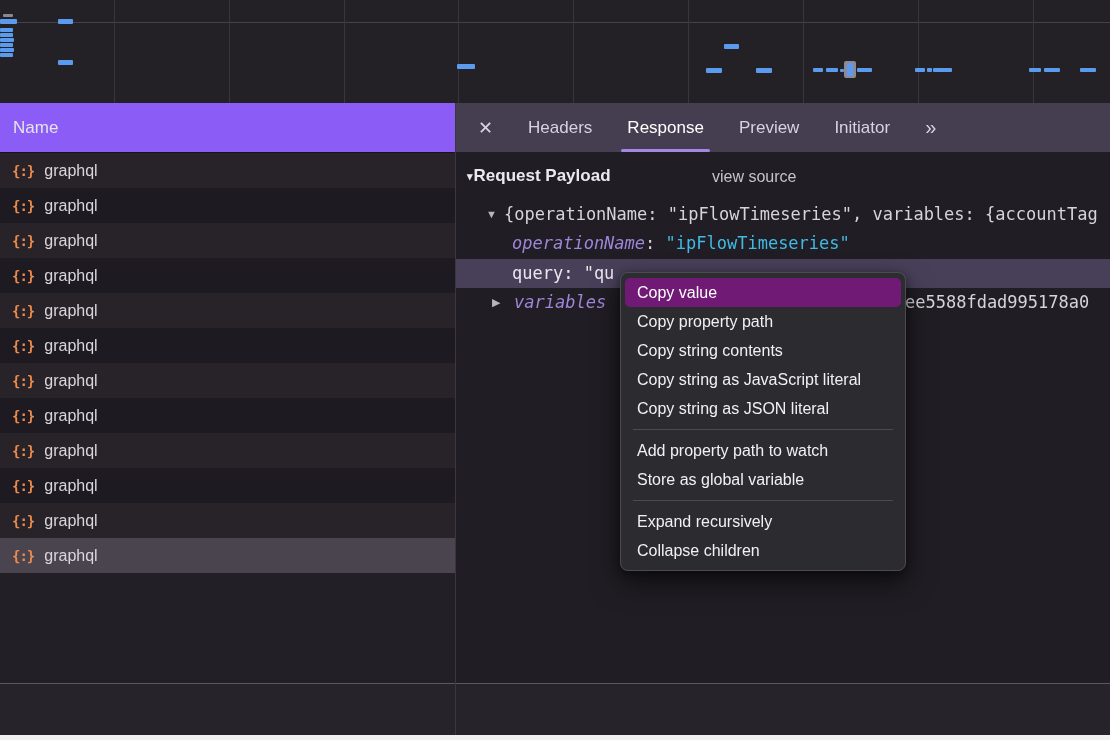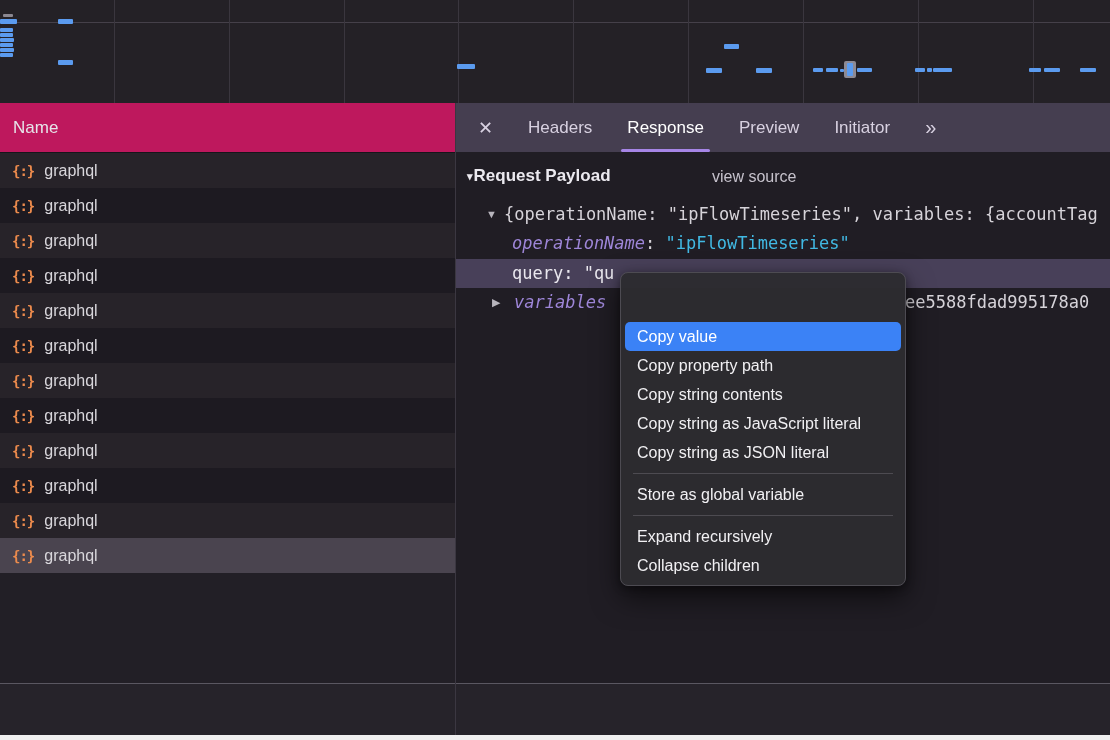--- a/index.html
+++ b/index.html
@@ -12,21 +12,21 @@
   
   #overview{position:absolute;left:0;top:0;width:1110px;height:103px;background:#242126;border-bottom:1px solid #17151a;}
   .vgrid{position:absolute;top:0;bottom:0;width:1px;background:#3a363e;}
   .hline{position:absolute;left:0;right:0;height:1px;background:#454049;}
   .obar{position:absolute;background:#5b9bef;border-radius:1px;}
   .obar.muted{background:#8a8790;}
   .selbox{position:absolute;background:#8d8a94;border-radius:2px;}
   .selbar{position:absolute;background:#5b9bef;border-radius:1px;}
   
   #left-panel{position:absolute;left:0;top:103px;width:455px;height:581px;background:#221f26;}
-  #name-header{height:49px;line-height:49px;padding-left:13px;font-size:17px;color:#e6e4e9;background:#be185d;border-bottom:1px solid #17151a;}
+  #name-header{height:49px;line-height:49px;padding-left:13px;font-size:17px;color:#e6e4e9;background:#8b5cf6;border-bottom:1px solid #17151a;}
   .nrow{height:35px;display:flex;align-items:center;padding-left:12px;gap:10px;font-size:16px;color:#d9d7dc;}
   .nrow.lite{background:#272329;}
   .nrow.dark{background:#1d1a21;}
   .nrow.sel{background:#4a444f;}
   .braces-icon{font-family:"DejaVu Sans Mono",monospace;font-size:14px;font-weight:bold;color:#ec8b4d;letter-spacing:-1px;}
   #divider{position:absolute;left:455px;top:103px;width:1px;height:632px;background:#3b3741;z-index:3;}
   
   #right-panel{position:absolute;left:456px;top:103px;width:654px;height:581px;background:#201d24;}
   #tab-bar{height:49px;background:#453e50;display:flex;align-items:center;padding-left:22px;gap:35px;font-size:17px;color:#d8d1e1;}
   .tab{position:relative;height:49px;line-height:49px;cursor:default;}
@@ -48,21 +48,21 @@
   
   #footer-line{position:absolute;left:0;top:683px;width:1110px;height:1px;background:#5a5761;z-index:2;}
   #footer{position:absolute;left:0;top:684px;width:1110px;height:51px;background:#26232a;}
   #bottom-strip{position:absolute;left:0;top:735px;width:1110px;height:5px;background:#f0f0f0;}
   
   #context-menu{position:absolute;left:620px;top:272px;width:284px;background:rgba(44,43,48,0.97);
     border:1px solid #4d4b52;border-radius:8px;padding:5px 0;z-index:10;
     box-shadow:0 12px 28px rgba(0,0,0,0.55),0 2px 8px rgba(0,0,0,0.4);
     font-size:16px;color:#f1f0f3;}
   .mitem{height:29px;line-height:29px;margin:0 4px;padding:0 12px;border-radius:5px;white-space:nowrap;}
-  .mitem.hl{background:#3b82f6;color:#ffffff;margin-top:44px;}
+  .mitem.hl{background:#701a75;color:#ffffff;}
   .msep{height:1px;background:#4d4b51;margin:6px 12px;}
 </style>
 </head>
 <body>
 
 <div id="overview">
     <div class="hline" style="top: 22px;"></div>
     <div class="vgrid" style="left: 114px;"></div>
     <div class="vgrid" style="left: 229px;"></div>
     <div class="vgrid" style="left: 344px;"></div>
@@ -193,17 +193,18 @@
 <div id="footer"></div>
 <div id="bottom-strip"></div>
 
 <div id="context-menu">
     <div class="mitem hl">Copy value</div>
     <div class="mitem">Copy property path</div>
     <div class="mitem">Copy string contents</div>
     <div class="mitem">Copy string as JavaScript literal</div>
     <div class="mitem">Copy string as JSON literal</div>
     <div class="msep"></div>
+    <div class="mitem">Add property path to watch</div>
     <div class="mitem">Store as global variable</div>
     <div class="msep"></div>
     <div class="mitem">Expand recursively</div>
     <div class="mitem">Collapse children</div>
   </div>
 
 </body></html>

